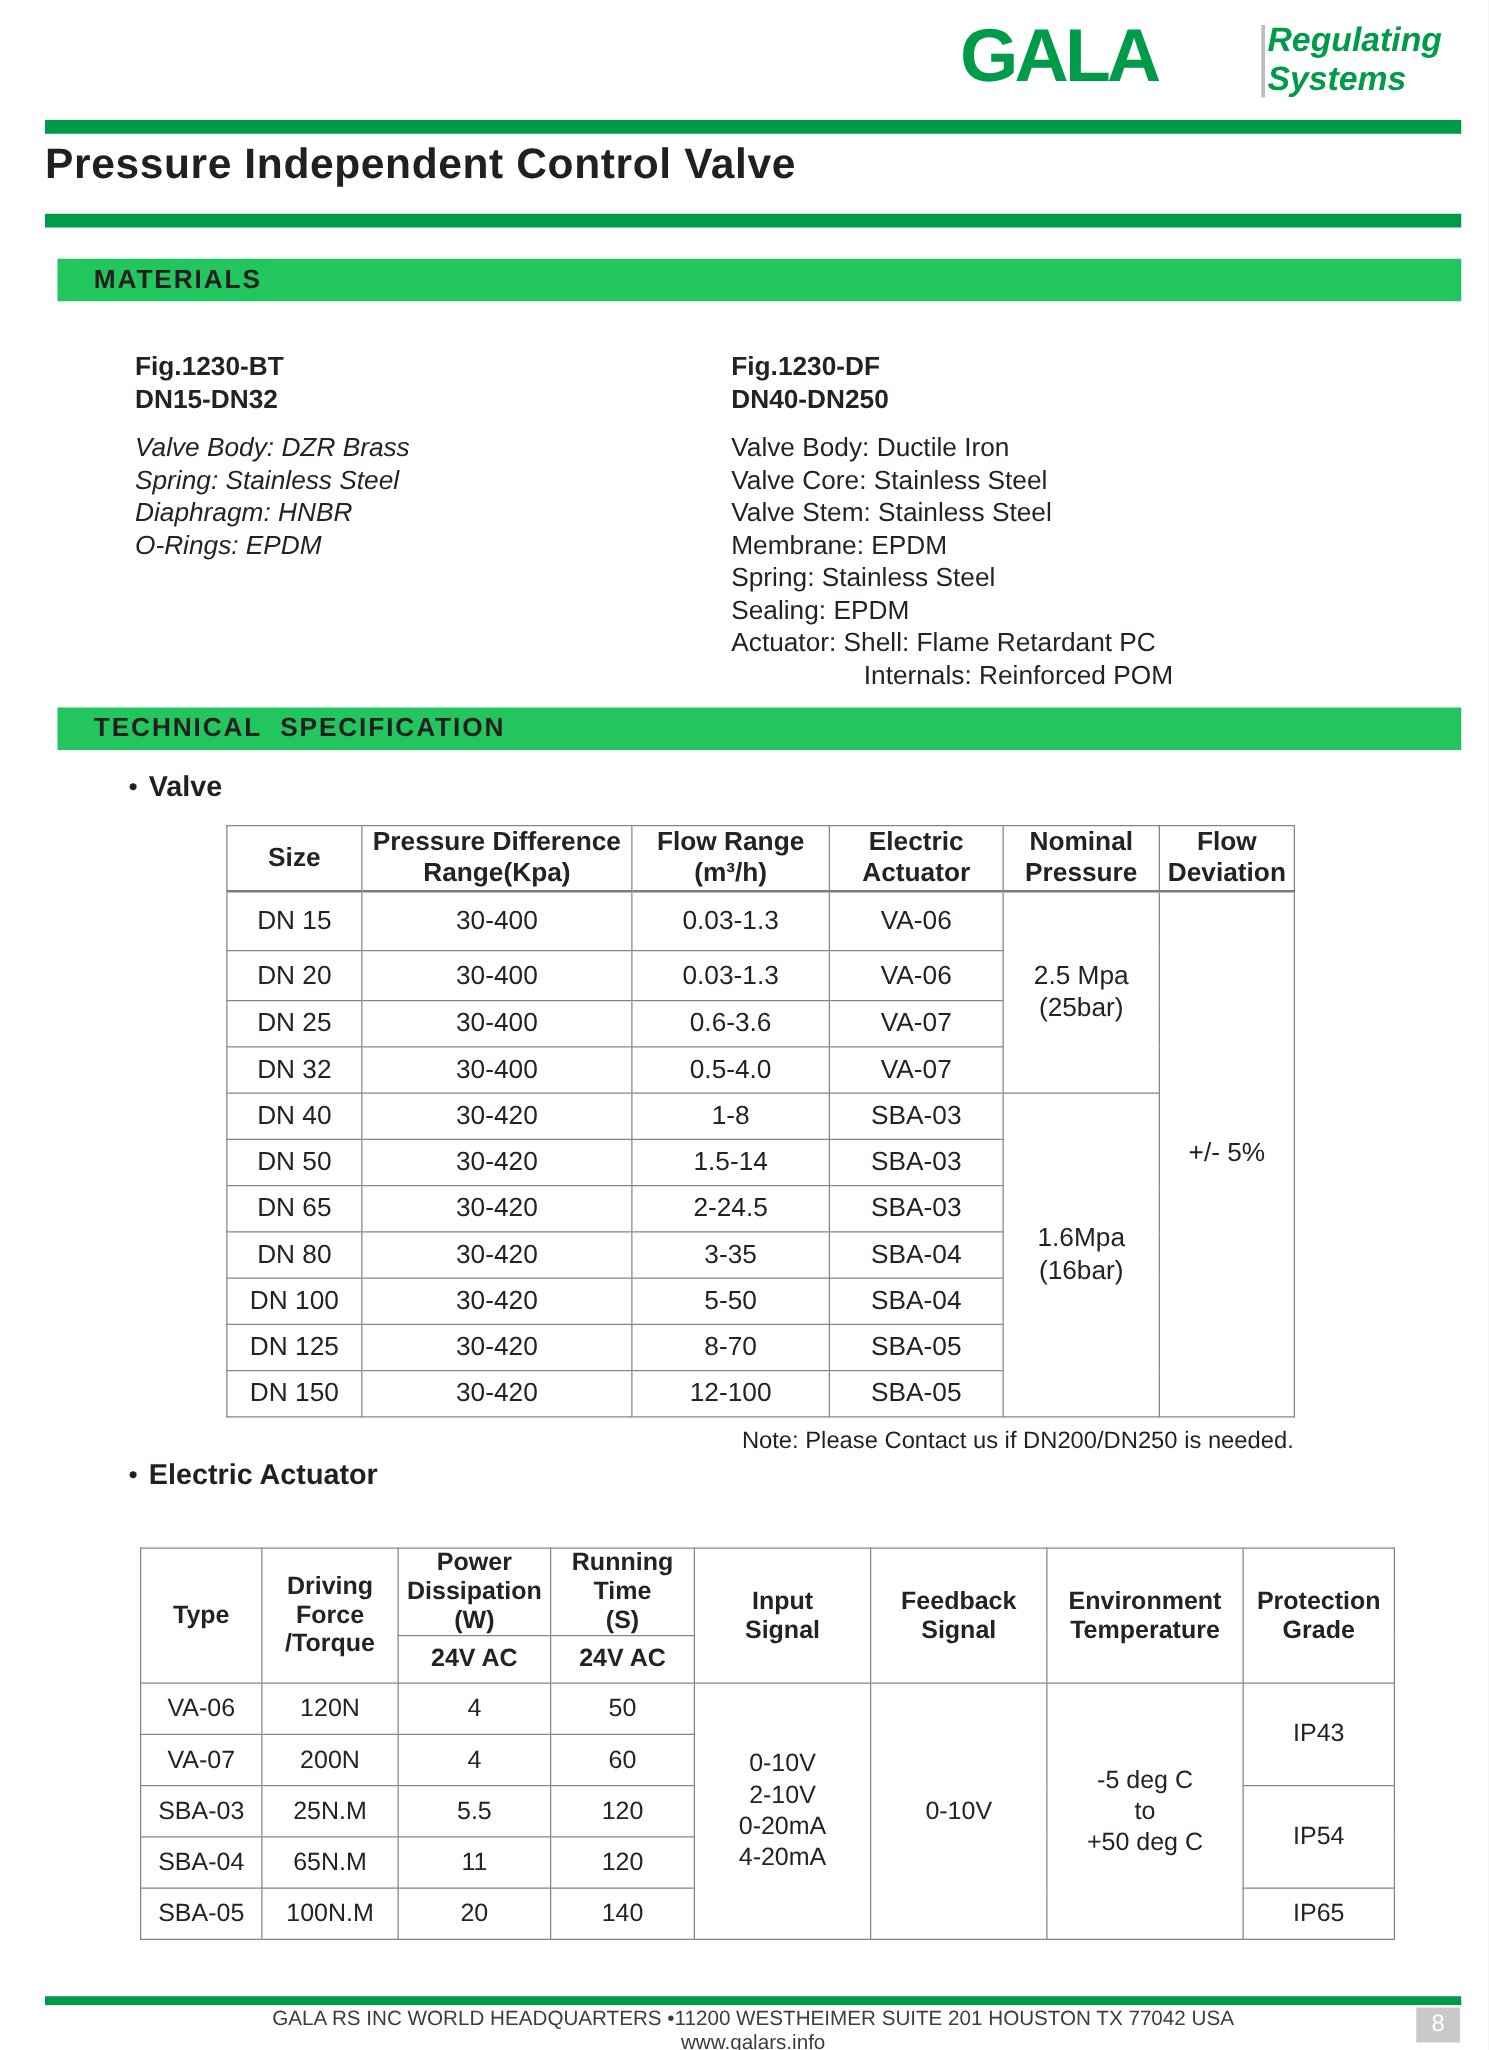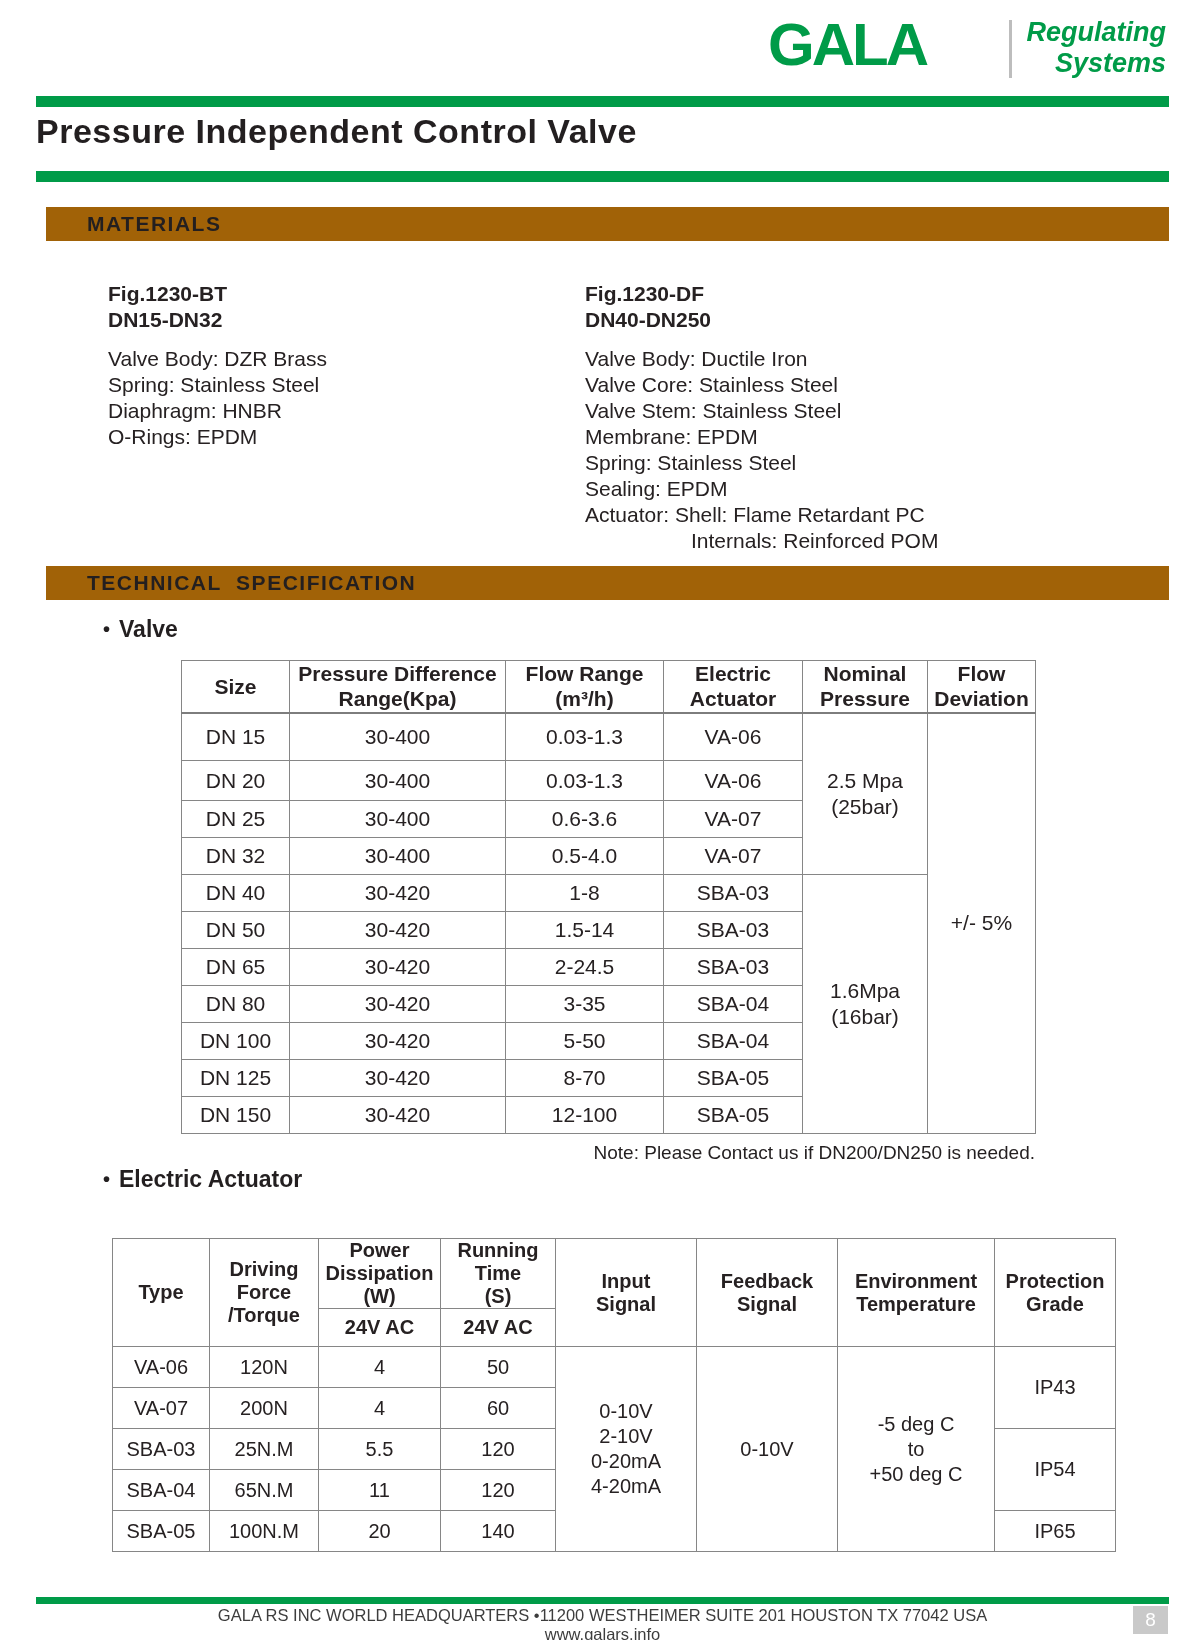--- a/index.html
+++ b/index.html
@@ -14,46 +14,46 @@
     position:absolute; left:768px; top:10px; width:232px;
     font-size:60px; font-weight:700; letter-spacing:-3px;
     color:#009B48; text-align:left;
   }
   .logo-divider {
     position:absolute; left:1009px; top:20px; width:3px; height:58px;
     background:#bdbdbd;
   }
   .logo-tagline {
     position:absolute; left:1014px; top:17px; width:152px;
-    text-align:right; font-style:italic; font-weight:700;
+    text-align:left; font-style:italic; font-weight:700;
     font-size:27px; line-height:31px; color:#009B48;
   }
   .green-bar { position:absolute; left:36px; width:1133px; height:11px; background:#009B48; }
   #bar-top { top:96px; }
   #bar-title { top:171px; }
   .page-title {
     position:absolute; left:36px; top:112px;
     font-size:34px; font-weight:700; letter-spacing:0.5px; color:#231f20;
   }
   
   .section-heading {
     position:absolute; left:46px; width:1123px; height:34px;
-    background:#a16207; line-height:34px; padding-left:41px;
+    background:#22c55e; line-height:34px; padding-left:29px;
     font-size:21px; font-weight:700; letter-spacing:1.5px; color:#231f20;
     white-space:pre;
   }
   #materials-heading { top:207px; }
   #techspec-heading  { top:566px; }
   
   .fig-block { position:absolute; top:281px; font-size:21px; }
   #fig-left  { left:108px; }
   #fig-right { left:585px; }
   .fig-title { font-weight:700; line-height:26px; }
   .mat-list  { position:absolute; font-size:21px; line-height:26px; top:346px; }
-  #mat-list-left  { left:108px; }
+  #mat-list-left  { left:108px;font-style:italic; }
   #mat-list-right { left:585px; }
   .mat-indent { padding-left:106px; }
   
   .bullet-heading {
     position:absolute; left:103px; font-size:23px; font-weight:700; color:#231f20;
   }
   #valve-heading    { top:616px; }
   #actuator-heading { top:1166px; }
   .bullet-dot { font-size:20px; margin-right:9px; vertical-align:1px; }
   

